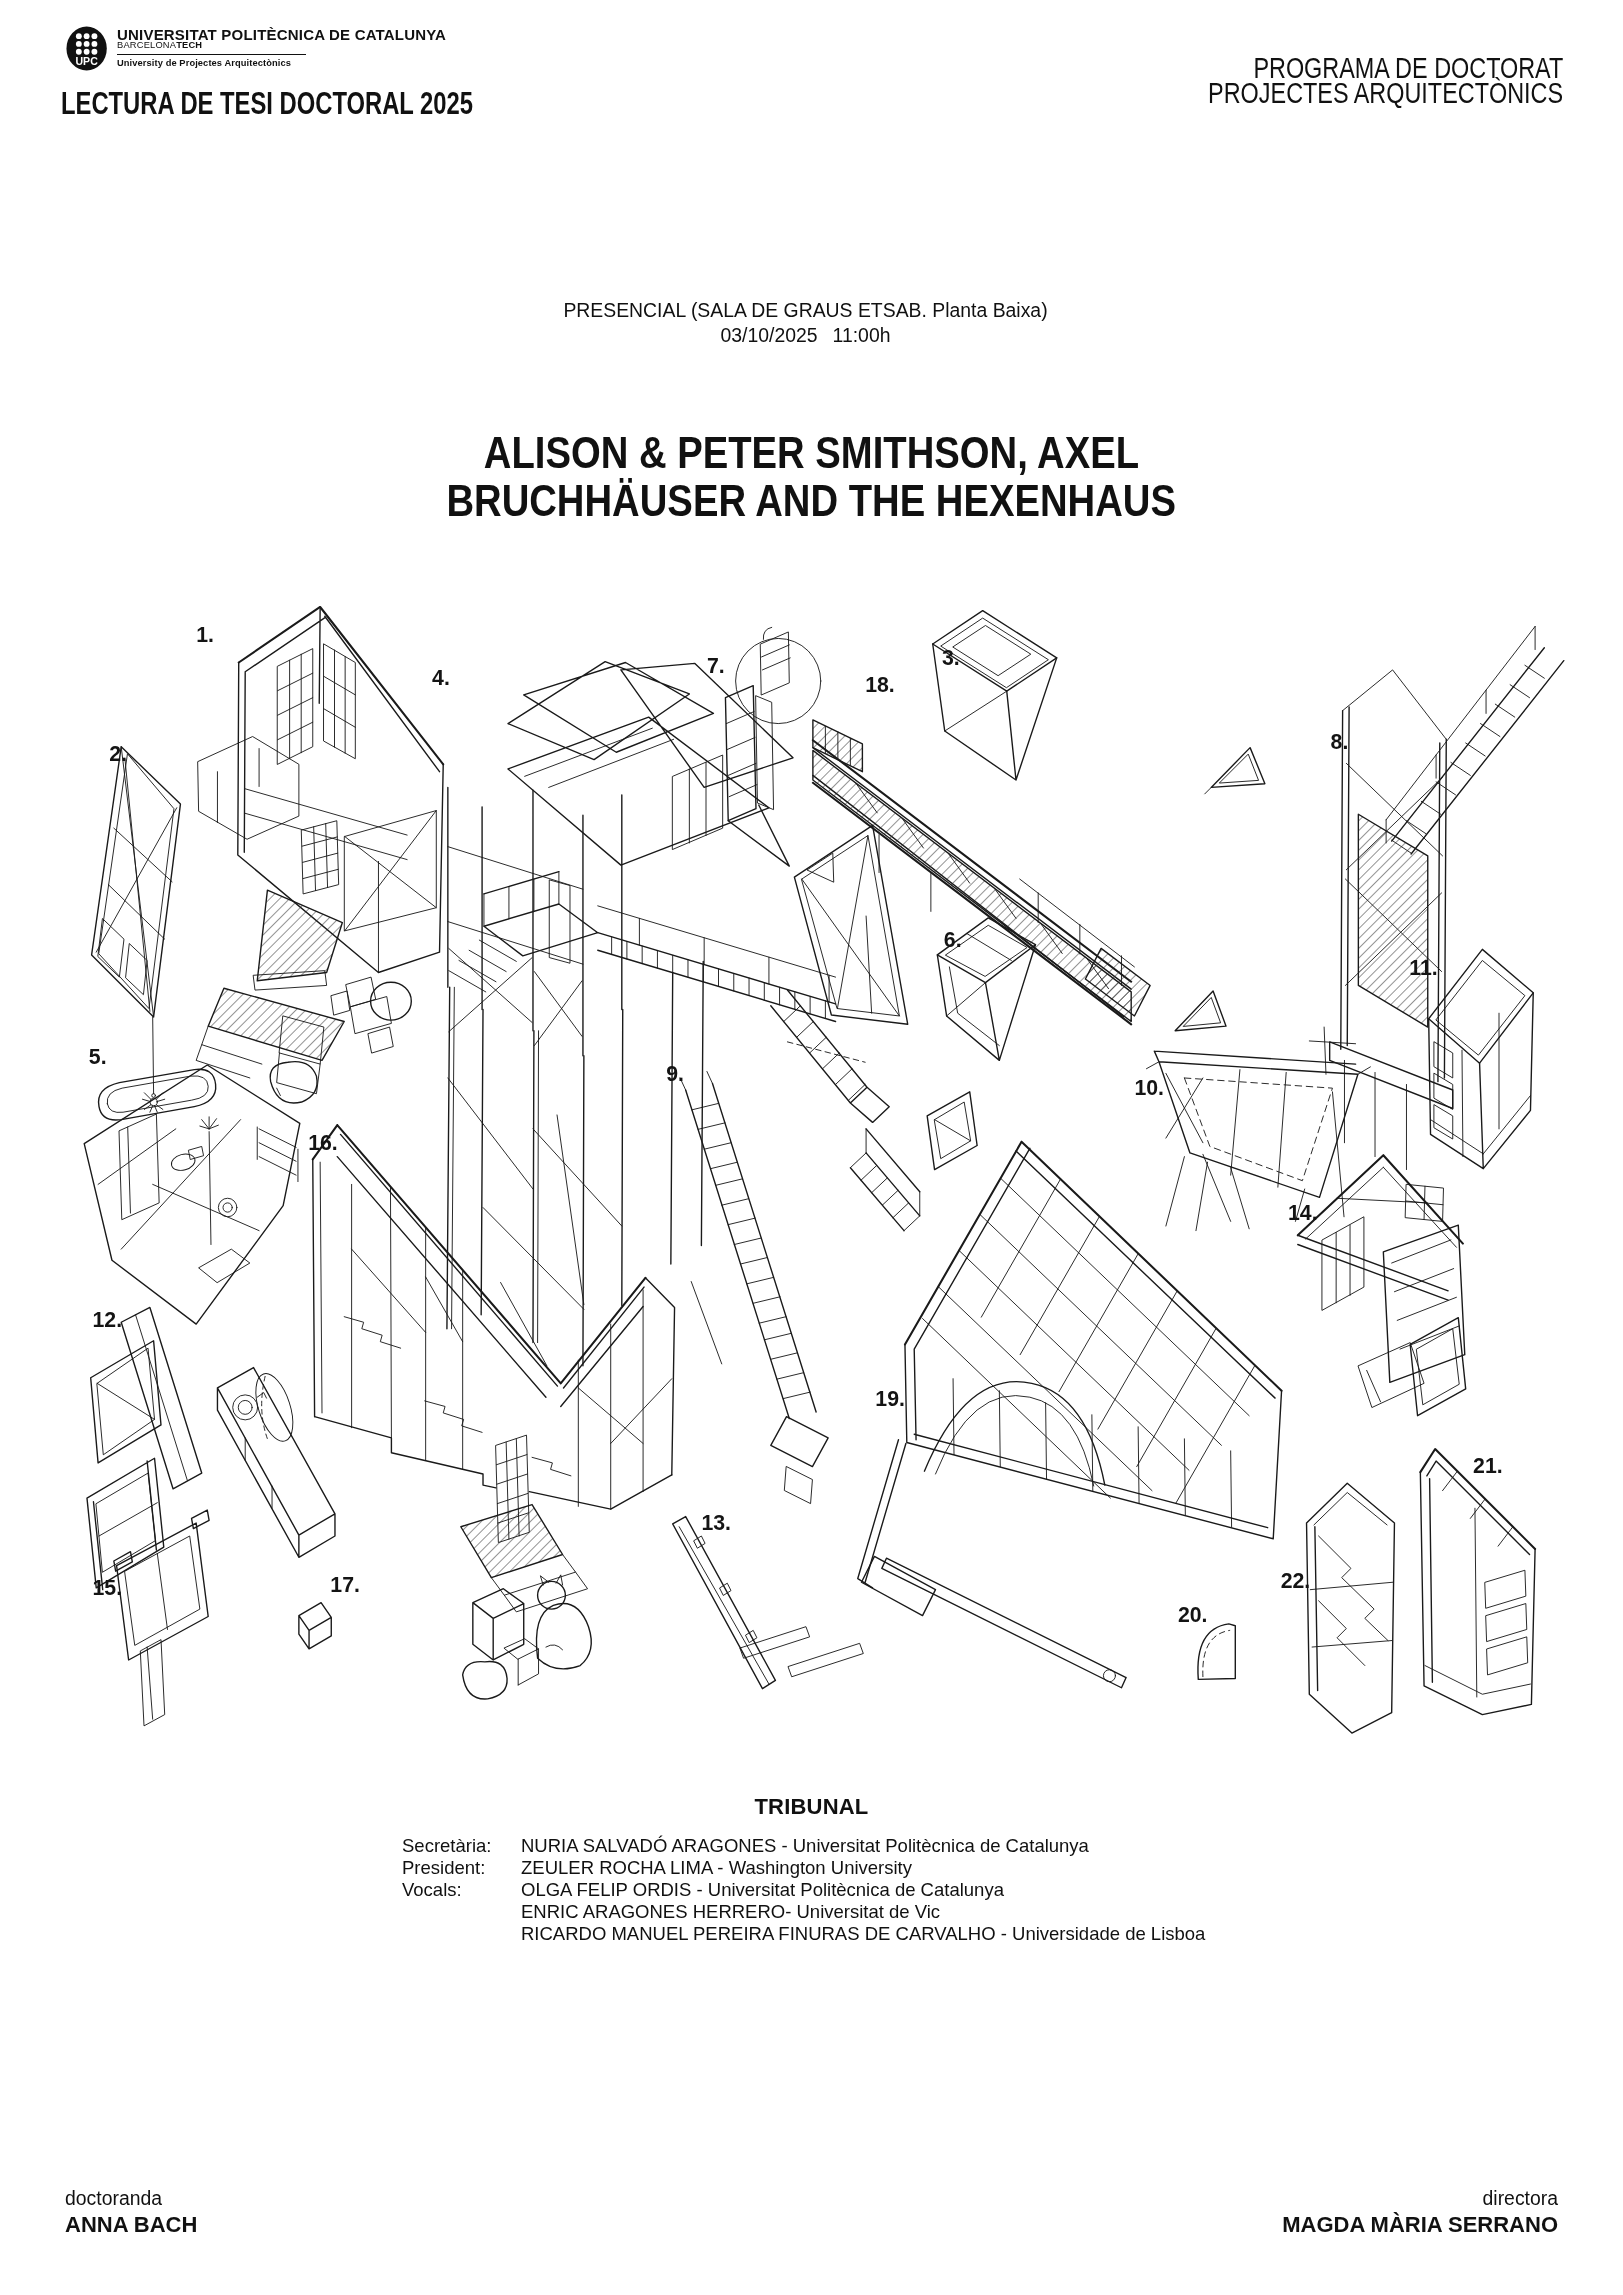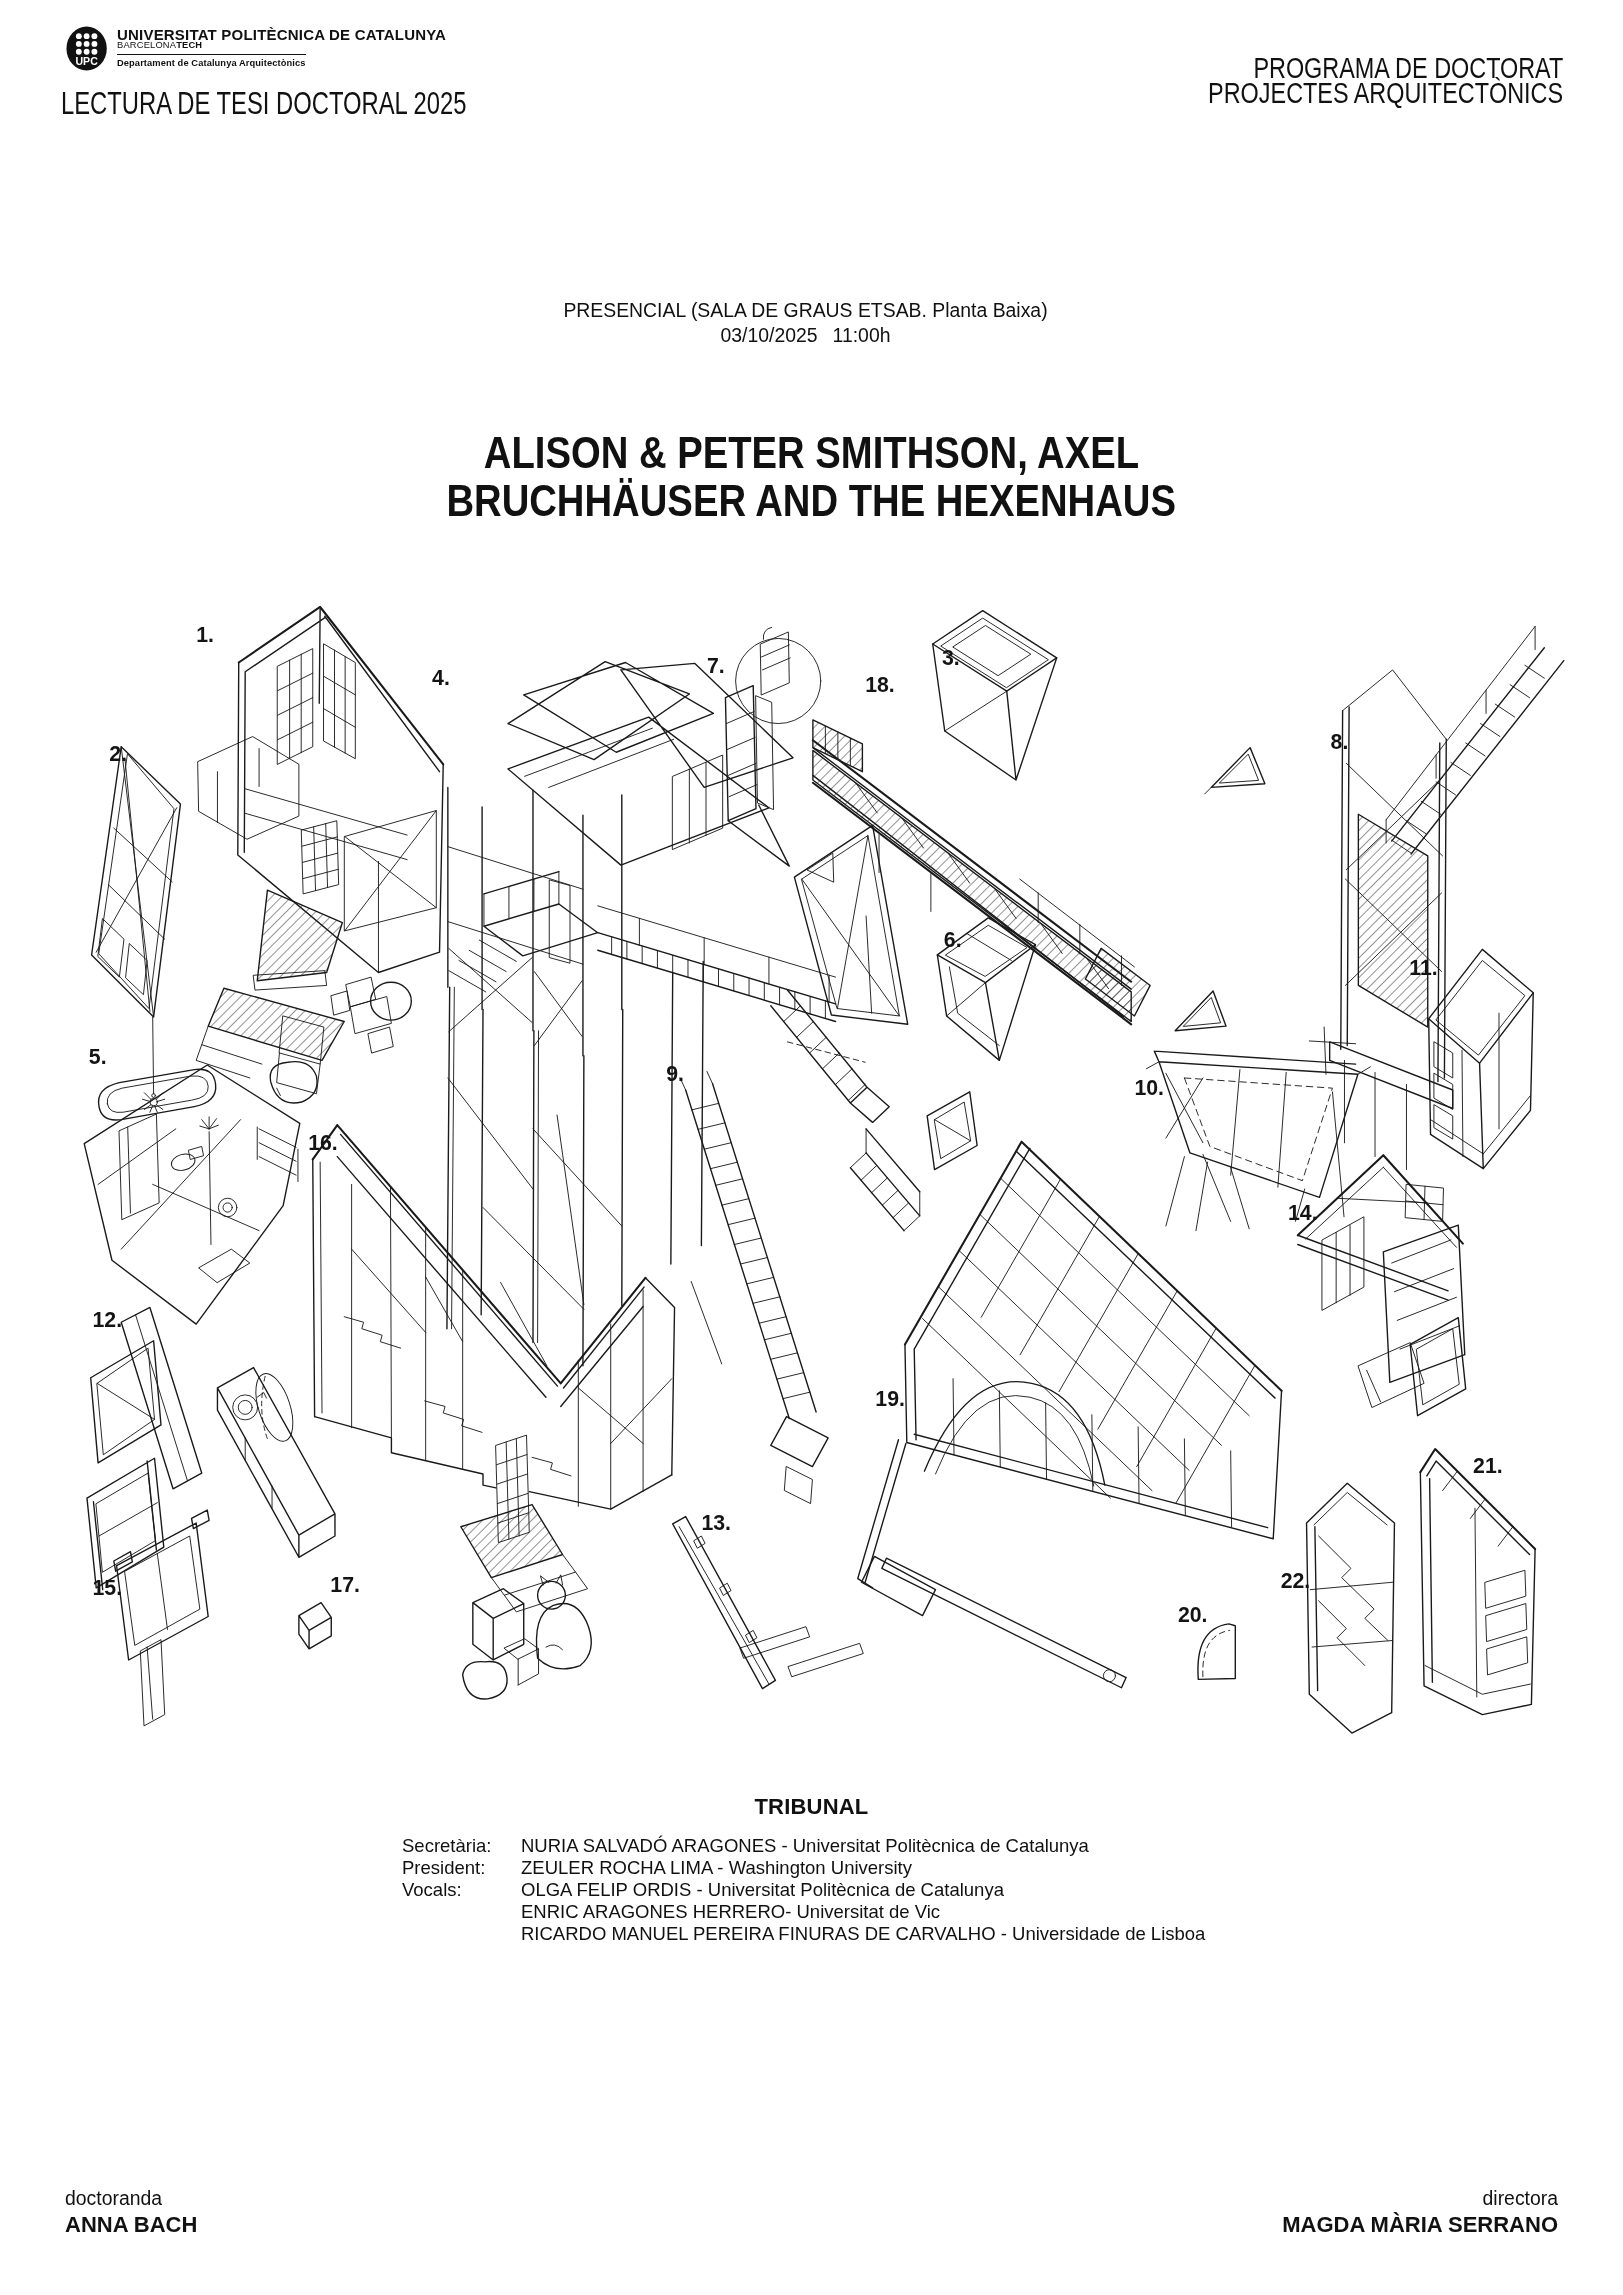--- a/index.html
+++ b/index.html
@@ -8,21 +8,21 @@
   .abs{position:absolute;}
   
   .logo-lockup{left:66px;top:26px;width:44px;height:45px;}
   .logo-text{left:117px;top:29px;line-height:11px;}
   .logo-text .l1{font-size:15px;font-weight:700;letter-spacing:0.2px;}
   .logo-text .l2{font-size:9.3px;font-weight:400;letter-spacing:0.2px;}
   .logo-text .l2 b{font-weight:700;}
   .logo-rule{width:189px;height:1.4px;background:#111;margin:2.8px 0 3.2px 0;}
   .logo-text .dept{font-size:9.3px;font-weight:700;letter-spacing:0.1px;}
   .cond{display:inline-block;transform:scaleX(.78);}
-  .lectura{left:61px;top:86px;font-size:30.5px;font-weight:400;white-space:nowrap;}
+  .lectura{left:61px;top:86px;font-size:30.5px;font-weight:700;white-space:nowrap;}
   .lectura .cond{transform-origin:left center;}
   .program{right:60px;top:55px;text-align:right;font-size:30px;font-weight:400;line-height:25px;white-space:nowrap;}
   .program .cond{transform-origin:right center;}
   
   .session{left:0;right:12px;top:298px;text-align:center;font-size:19.4px;line-height:25px;}
   .session-row{display:flex;justify-content:center;gap:15px;align-items:flex-end;}
   .maintitle{left:0;right:0;top:429px;text-align:center;font-size:45px;font-weight:700;line-height:48px;white-space:nowrap;}
   .maintitle .cond2{display:inline-block;transform:scaleX(.85);transform-origin:center;}
   
   .trib-heading{left:0;right:0;top:1794px;text-align:center;font-size:22px;font-weight:700;letter-spacing:0.2px;}
@@ -53,21 +53,21 @@
         <circle cx="45" cy="56" r="6.4"></circle>
         <circle cx="62" cy="56" r="6.4"></circle>
     </g>
     <text x="45" y="84" text-anchor="middle" font-family="Liberation Sans, DejaVu Sans, sans-serif" font-size="23" font-weight="700" fill="#fff">UPC</text>
   </svg>
 
   <div class="abs logo-text">
     <div class="l1">UNIVERSITAT POLITÈCNICA DE CATALUNYA</div>
     <div class="l2"><span>BARCELONA</span><b>TECH</b></div>
     <div class="logo-rule"></div>
-    <div class="dept">Departament de Catalunya Arquitectònics</div>
+    <div class="dept">University de Projectes Arquitectònics</div>
   </div>
 
   <div class="abs lectura">
     <span class="cond">LECTURA DE TESI DOCTORAL 2025</span>
   </div>
 
   <div class="abs program">
     <div><span class="cond">PROGRAMA DE DOCTORAT</span></div>
     <div><span class="cond">PROJECTES ARQUITECTÒNICS</span></div>
   </div>

